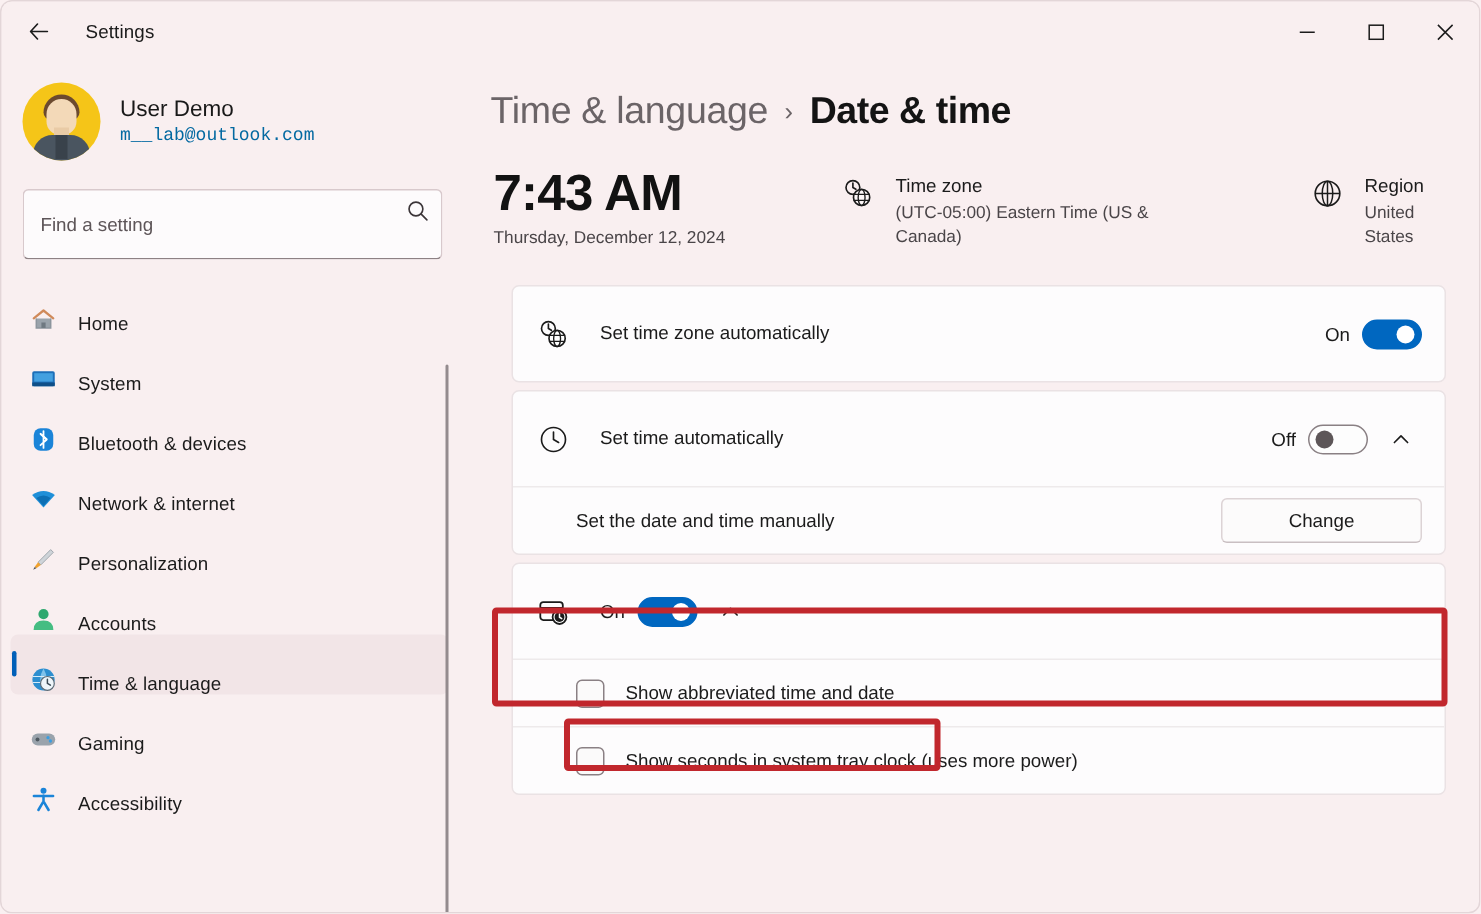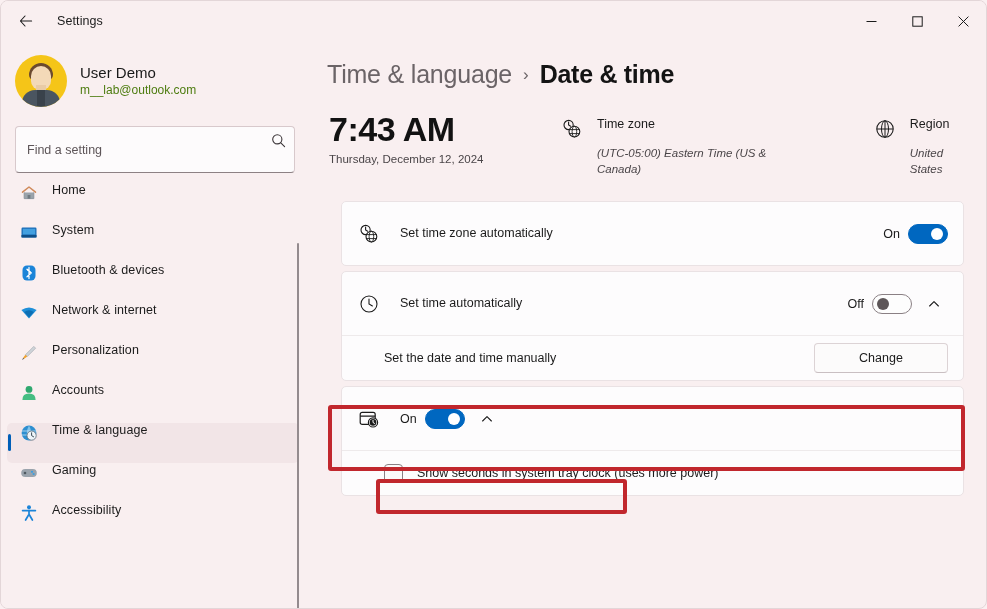--- a/index.html
+++ b/index.html
@@ -125,23 +125,24 @@
   }
   .acc-text { min-width: 0; }
   .acc-name {
     font-size: 15px;
     font-weight: normal;
     color: #191919;
     line-height: 17px;
   }
   .acc-mail {
     font-size: 12px;
-    color: #4d7c0f;
+    color: #0369a1;
     line-height: 16px;
     margin-top: 1px;
+    font-family: Liberation Mono, monospace;
   }
   .searchwrap {
     margin: 13px 14px 0 14px;
     position: relative;
   }
   .searchbox {
     width: 100%;
     height: 47px;
     border: 1px solid #d8c9cc;
     border-bottom: 1px solid #8d8184;
@@ -162,21 +163,21 @@
   .navlist {
     margin-top: 10px;
     padding: 0 10px 0 6px;
     flex: 1 1 auto;
     overflow: hidden;
     position: relative;
   }
   .navitem {
     height: 40px;
     display: flex;
-    align-items: flex-start;
+    align-items: flex-end;
     border-radius: 5px;
     padding-left: 12px;
     position: relative;
     cursor: pointer;
     gap: 13px;
   }
   .navitem.sel { background: #f2e5e7; }
   .navitem.sel::before {
     content: "";
     position: absolute;
@@ -252,21 +253,21 @@
   }
   .infocell {
     display: flex;
     gap: 14px;
     align-items: flex-start;
     padding-top: 8px;
   }
   .infocell.region { margin-left: 96px; }
   .info-ic { flex: 0 0 22px; padding-top: 2px; }
   .info-title { font-size: 12.5px; color: #1b1b1b; line-height: 17px; }
-  .info-sub { font-size: 11.5px; color: #4a4548; line-height: 16px; margin-top: 12px; font-style: italic; }
+  .info-sub { font-size: 11.5px; color: #4a4548; line-height: 16px; margin-top: 1px; }
 
   
   .cards { margin-top: 24px; padding-left: 14px; }
   .card {
     background: #fdfcfd;
     border: 1px solid #eae2e4;
     border-radius: 5px;
     margin-bottom: 5px;
     overflow: hidden;
   }
@@ -639,20 +640,26 @@
                   <span class="knob"></span>
                 </div>
               <div class="chev">
                 <svg width="12" height="12" viewBox="0 0 12 12">
                   <path d="M1.6 8 L6 3.6 L10.4 8" fill="none" stroke="#1b1b1b" stroke-width="1.1" stroke-linecap="round" stroke-linejoin="round"></path>
                 </svg>
               </div>
             </div>
           </div>
 
+          <div class="row sub">
+            <div class="cbrow">
+              <span class="cbox"></span>
+              <span class="cb-label">Show abbreviated time and date</span>
+            </div>
+          </div>
 
           <div class="row sub">
             <div class="cbrow">
               <span class="cbox"></span>
               <span class="cb-label">Show seconds in system tray clock (uses more power)</span>
             </div>
           </div>
         </div>
 
       </div>

